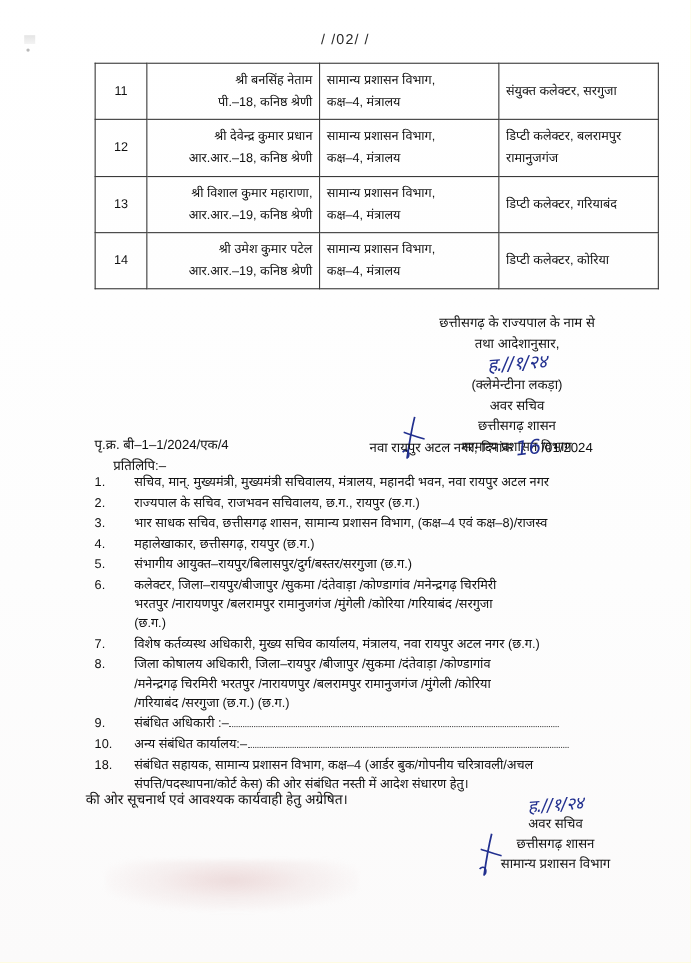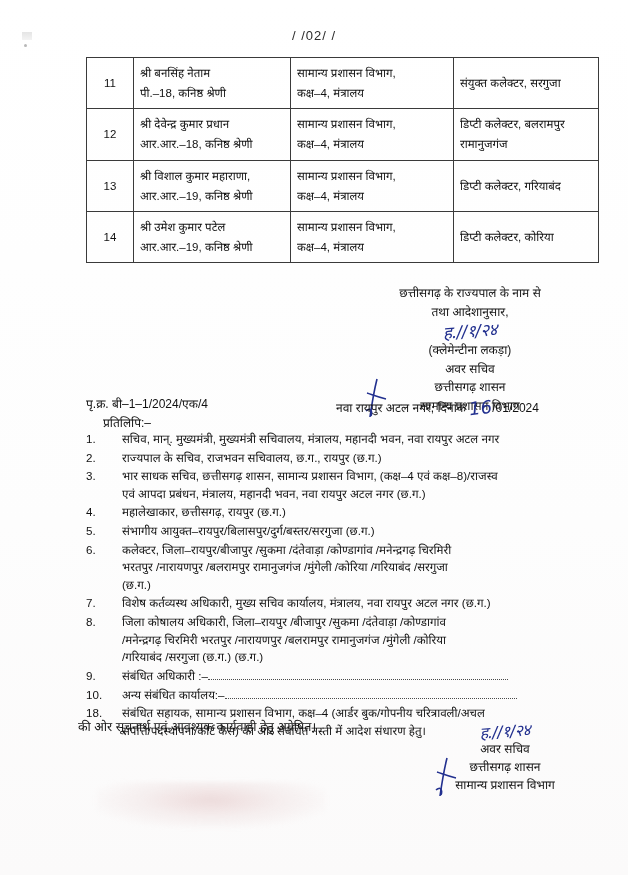--- a/index.html
+++ b/index.html
@@ -55,21 +55,21 @@
   }
   table.roster td{
     border:1px solid #3a3a3a;
     vertical-align:middle;
     font-size:11.5px;
     line-height:1.75;
     padding:5px 6px;
     color:#111;
   }
   td.c-sn{width:34px;text-align:center;font-size:11.5px;margin-left:16px;}
-  td.c-name{width:144px;}
+  td.c-name{width:144px;text-align:right;}
   td.c-dept{width:150px;}
   td.c-post{width:132px;}
   .ln{display:block;white-space:nowrap;}
 
   
   .orderby{
     position:absolute;
     left:330px;top:284px;width:280px;
     text-align:center;
     font-size:12px;
@@ -260,21 +260,20 @@
         <span class="num">1.</span>
         <span class="body-line">सचिव, मान्. मुख्यमंत्री, मुख्यमंत्री सचिवालय, मंत्रालय, महानदी भवन, नवा रायपुर अटल नगर</span>
       </li>
       <li>
         <span class="num">2.</span>
         <span class="body-line">राज्यपाल के सचिव, राजभवन सचिवालय, छ.ग., रायपुर (छ.ग.)</span>
       </li>
       <li>
         <span class="num">3.</span>
         <span class="body-line">भार साधक सचिव, छत्तीसगढ़ शासन, सामान्य प्रशासन विभाग, (कक्ष–4 एवं कक्ष–8)/राजस्व</span>
-        <span class="body-line">एवं आपदा प्रबंधन, मंत्रालय, महानदी भवन, नवा रायपुर अटल नगर (छ.ग.)</span>
       </li>
       <li>
         <span class="num">4.</span>
         <span class="body-line">महालेखाकार, छत्तीसगढ़, रायपुर (छ.ग.)</span>
       </li>
       <li>
         <span class="num">5.</span>
         <span class="body-line">संभागीय आयुक्त–रायपुर/बिलासपुर/दुर्ग/बस्तर/सरगुजा (छ.ग.)</span>
       </li>
       <li>

